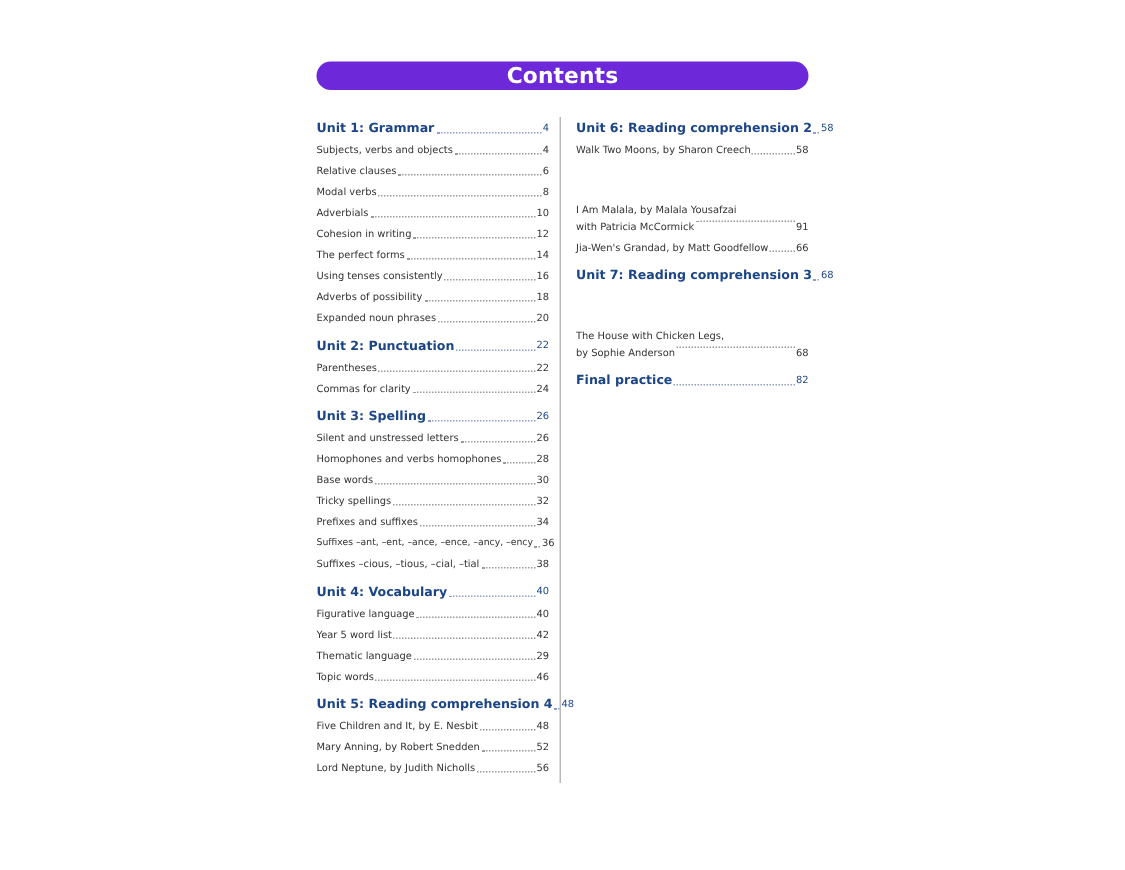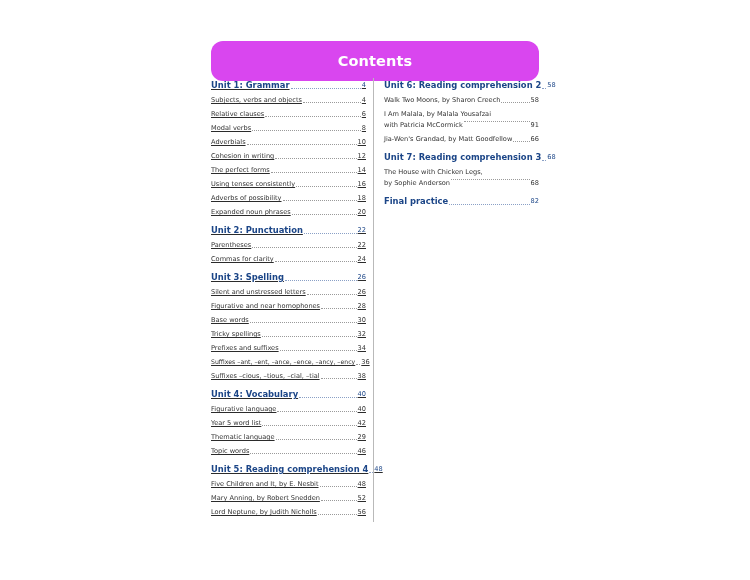--- a/index.html
+++ b/index.html
@@ -2,35 +2,35 @@
 <html><head>
 <meta charset="utf-8">
 <style>
   * { box-sizing: border-box; margin: 0; padding: 0; }
   html, body { width: 750px; height: 580px; background: #ffffff; overflow: hidden; }
   body { font-family: "DejaVu Sans", "Liberation Sans", sans-serif; color: #2b2b2b; position: relative; }
 
   .page { position: absolute; left: 0; top: 0; width: 750px; height: 580px; }
 
   .title-pill {
-    position: absolute; left: 211px; top: 41px; width: 328px; height: 40px;
-    background: #d946ef; border-radius: 12px;
+    position: absolute; left: 211px; top: 41px; width: 328px; height: 19px;
+    background: #6d28d9; border-radius: 12px;
     display: flex; align-items: center; justify-content: center;
   }
   .title-pill span {
     color: #ffffff; font-weight: bold; font-size: 14.5px; letter-spacing: 0.1px;
   }
 
   .divider {
     position: absolute; left: 373px; top: 78px; width: 1px; height: 444px;
     background: #b9b9b9;
   }
 
   .col { position: absolute; top: 80px; }
-  .col-left { left: 211px; width: 155px; text-decoration: underline; }
+  .col-left { left: 211px; width: 155px; }
   .col-right { left: 384px; width: 155px; }
 
   .section { margin-bottom: 9px; }
 
   .row {
     display: flex; align-items: flex-end; font-size: 6.6px; line-height: 8px;
     color: #333333; margin-bottom: 6px; white-space: nowrap;
   }
   .row .label { flex: 0 0 auto; }
   .row .dots {
@@ -39,21 +39,21 @@
   }
   .row .num { flex: 0 0 auto; text-align: right; }
 
   .row.heading {
     font-size: 8.4px; font-weight: bold; color: #1b4587; line-height: 10px; margin-bottom: 6px;
   }
   .row.heading .num { font-size: 6.6px; font-weight: normal; color: #1b4587; }
   .row.heading .dots { border-bottom-color: #8aa0c6; }
 
   .row.multi { flex-direction: column; align-items: stretch; }
-  .row.multi .line1 { font-size: 6.6px; line-height: 8px; margin-bottom: 3px; }
+  .row.multi .line1 { font-size: 6.6px; line-height: 8px; margin-bottom: 3px; margin-top: 26px; }
   .row.multi .line2 { display: flex; align-items: flex-start; }
 
   .row.heading.multi .line1 { font-size: 8.4px; line-height: 10px; margin-bottom: 1px; }
   .row.heading.multi .line2 { font-size: 8.4px; line-height: 10px; }
 </style>
 </head>
 <body>
 
 <div class="page">
 
@@ -141,21 +141,21 @@
         <span class="label">Unit 3: Spelling</span>
         <span class="dots"></span>
         <span class="num">26</span>
       </div>
       <div class="row">
           <span class="label">Silent and unstressed letters</span>
           <span class="dots"></span>
           <span class="num">26</span>
         </div>
       <div class="row">
-          <span class="label">Figurative and near homophones</span>
+          <span class="label">Homophones and verbs homophones</span>
           <span class="dots"></span>
           <span class="num">28</span>
         </div>
       <div class="row">
           <span class="label">Base words</span>
           <span class="dots"></span>
           <span class="num">30</span>
         </div>
       <div class="row">
           <span class="label">Tricky spellings</span>

